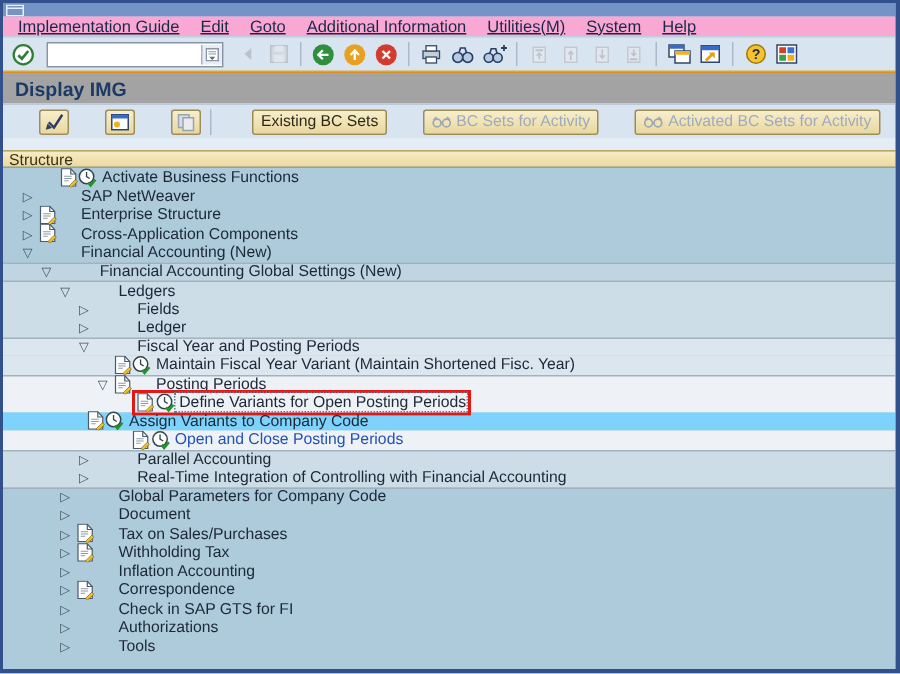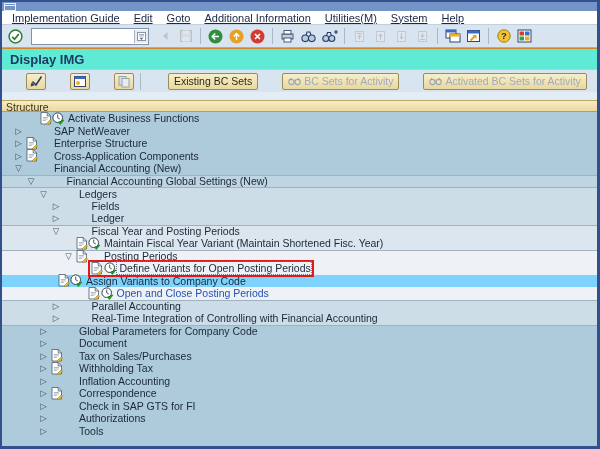--- a/index.html
+++ b/index.html
@@ -1,34 +1,34 @@
 <!DOCTYPE html>
 <html><head>
 <meta charset="utf-8">
 <style>
   html,body{margin:0;padding:0;background:#fff;}
   body{width:600px;height:449px;font-family:"Liberation Sans",sans-serif;-webkit-font-smoothing:antialiased;}
   .window{box-sizing:border-box;width:600px;height:449px;border:2px solid #31508c;border-right-width:3px;border-bottom-width:3px;display:flex;flex-direction:column;background:#adcbdb;overflow:hidden;}
   
   .titlebar{height:9px;background:#7493c6;display:flex;align-items:center;padding-left:2px;flex:0 0 auto;}
   
-  .menubar{height:13px;background:#ffffff;display:flex;align-items:center;padding-left:10px;flex:0 0 auto;border-bottom:1px solid #c2cfdf;}
+  .menubar{height:13px;background:#f9a8d4;display:flex;align-items:center;padding-left:10px;flex:0 0 auto;border-bottom:1px solid #c2cfdf;}
   .menu-item{font-size:11px;color:#1a2848;text-decoration:underline;margin-right:14px;white-space:nowrap;cursor:default;}
   
   .toolbar{height:22px;background:#d9e4f1;display:flex;align-items:center;padding-left:4px;gap:2px;flex:0 0 auto;}
   .goldline{height:2px;background:linear-gradient(#f0b840,#c87820);flex:0 0 auto;}
   .tb-btn{width:19px;height:19px;display:flex;align-items:center;justify-content:center;flex:0 0 auto;}
   .tb-btn.disabled{opacity:.42;filter:grayscale(.9);}
   .tb-sep{width:1px;height:16px;background:#aab8ca;margin:0 3px;flex:0 0 auto;}
   .cmd-wrap{display:flex;align-items:center;height:15px;border:1px solid #8494a8;background:#fff;margin:0 4px;flex:0 0 auto;}
   .cmd{width:98px;height:13px;border:none;outline:none;font-size:10px;padding:0 2px;font-family:"Liberation Sans",sans-serif;}
   .cmd-drop{width:13px;height:13px;border-left:1px solid #a8b4c4;background:#e8edf4;display:flex;align-items:center;justify-content:center;font-size:7px;color:#45556a;}
   .ic{display:flex;align-items:center;justify-content:center;line-height:0;}
   
-  .titlerow{height:20px;background:#5eead4;display:flex;align-items:center;padding-left:8px;flex:0 0 auto;}
+  .titlerow{height:20px;background:#a3a3a3;display:flex;align-items:center;padding-left:8px;flex:0 0 auto;}
   .page-title{font-size:13px;font-weight:bold;color:#1c3a64;}
   
   .apptoolbar{height:22px;background:#d9e4f1;display:flex;align-items:center;padding-left:3px;gap:3px;border-top:1px solid #bcc9da;flex:0 0 auto;}
   .app-btn{box-sizing:border-box;height:17px;background:linear-gradient(#f7eecb,#e9d89e);border:1px solid #9c8c5a;border-radius:2px;font-size:10.5px;padding:0 5px;color:#2e2a18;display:flex;align-items:center;gap:3px;white-space:nowrap;font-family:"Liberation Sans",sans-serif;margin-left:21px;}
   .app-btn.icon-only{padding:0 2px;width:20px;justify-content:center;}
   .app-btn.disabled{color:#9fabbd;}
   .app-sep{width:1px;height:17px;background:#aab8ca;margin:0 3px;flex:0 0 auto;}
   .gapstrip{height:8px;background:#e4ecf6;flex:0 0 auto;}
   
   .structheader{height:12px;background:linear-gradient(#f7ecc4,#ecd9a0);font-size:10.5px;line-height:12px;padding-left:4px;color:#3c3214;border-top:1px solid #b8a868;border-bottom:1px solid #b0a060;box-sizing:border-box;flex:0 0 auto;}

